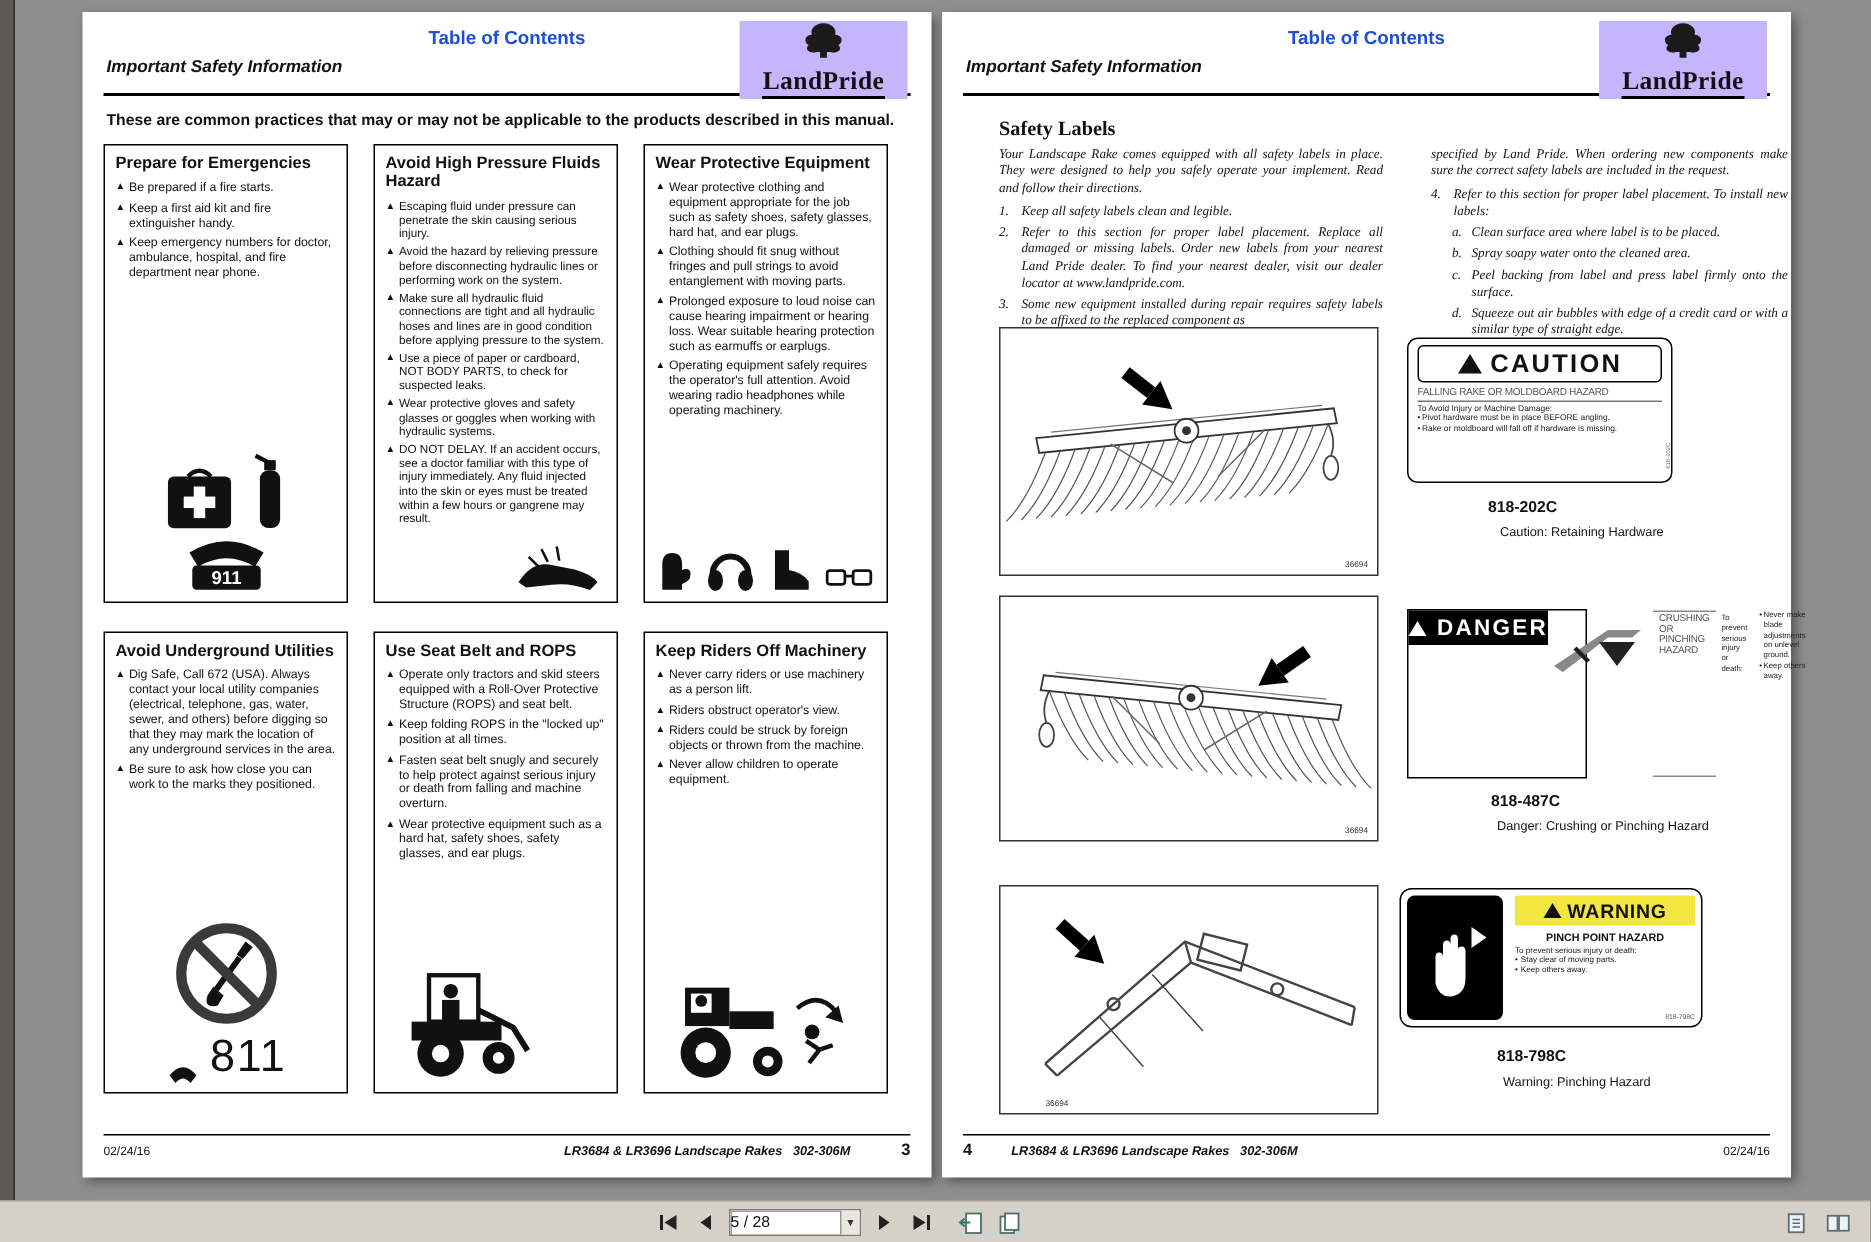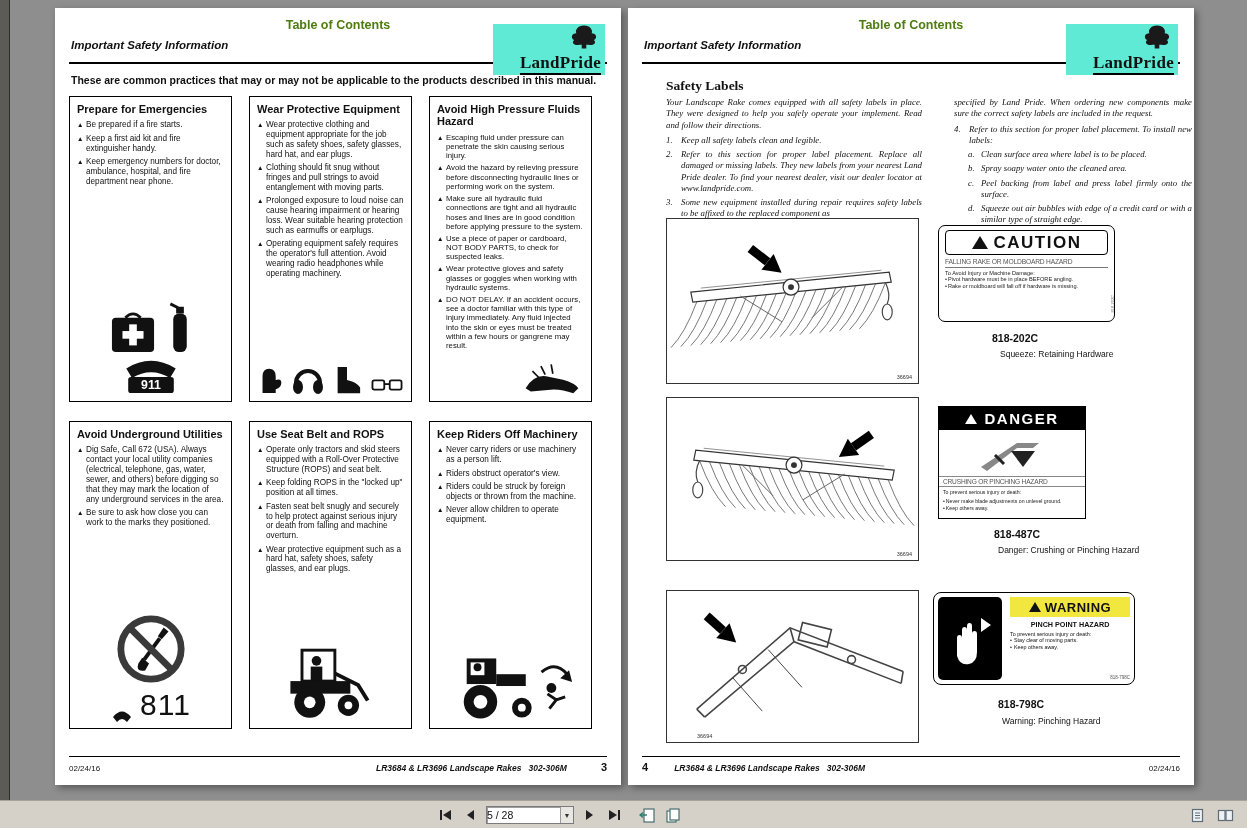--- a/index.html
+++ b/index.html
@@ -8,23 +8,23 @@
   .viewer{position:relative;width:1247px;height:828px}
   .left-edge{position:absolute;left:0;top:0;width:10px;height:800px;background:#5d5b56;border-right:1px solid #2e2d2b}
 
   
   .page{position:absolute;top:8px;width:566px;height:777px;background:#fff;box-shadow:3px 3px 7px rgba(0,0,0,.38)}
   .page-left{left:55px}
   .page-right{left:628px}
   .pg-inner{position:relative;height:100%;padding:0 14px}
 
   .pg-header{position:relative;height:56px;border-bottom:2.5px solid #000}
-  .toc-link{position:absolute;left:0;right:0;top:10px;text-align:center;color:#4d7c0f;font-weight:bold;font-size:12.5px;cursor:pointer}
+  .toc-link{position:absolute;left:0;right:0;top:10px;text-align:center;color:#1d4ed8;font-weight:bold;font-size:12.5px;cursor:pointer}
   .section-hdr{position:absolute;left:2px;top:31px;font-style:italic;font-weight:bold;font-size:11.5px}
-  .logo{position:absolute;right:2px;top:16px;width:112px;text-align:right;background:#5eead4;padding:0 4px}
+  .logo{position:absolute;right:2px;top:6px;width:112px;text-align:center;background:#c4b5fd;padding:0 4px}
   .logo-text{display:inline-block;font-family:"Liberation Serif",serif;font-weight:bold;font-size:17px;letter-spacing:.3px;border-bottom:2.5px solid #000;line-height:1.05;padding-bottom:1px}
 
   .pg-footer{position:absolute;left:14px;right:14px;bottom:12px;border-top:1.2px solid #000;padding-top:4px;display:flex;align-items:baseline}
   .f-date{font-size:8px}
   .doc-ref{font-style:italic;font-weight:bold;font-size:8.5px;white-space:pre}
   .f-page{font-weight:bold;font-size:11px}
   .page-left .doc-ref{margin-left:auto;margin-right:34px}
   .page-right .doc-ref{margin-left:26px}
   .page-right .f-date{margin-left:auto}
 
@@ -32,21 +32,21 @@
   .intro{font-weight:bold;font-size:10.5px;line-height:1.25;margin:10px 2px 9px}
   .boxes{display:grid;grid-template-columns:repeat(3,163px);column-gap:17px;row-gap:19px}
   .sbox{border:1.5px solid #000;padding:6px 7px;display:flex;flex-direction:column;overflow:hidden}
   .sbox.r1{height:306px}
   .sbox.r2{height:308px}
   .sbox h3{font-size:11px;line-height:1.12;margin-bottom:5px}
   .bullets .li{display:flex;font-size:8.2px;line-height:1.2;margin-bottom:3.5px}
   .bullets.dense .li{font-size:7.8px;margin-bottom:2.5px}
   .bullets .mk{flex:0 0 9px;font-size:6.5px;line-height:1.5}
   .bullets .txt{flex:1}
-  .gfx{margin-top:auto;display:flex;align-items:flex-end;justify-content:center;gap:8px;padding-top:3px}
+  .gfx{margin-top:auto;display:flex;align-items:flex-end;justify-content:flex-start;gap:8px;padding-top:3px}
   .gfx.col{flex-direction:column;align-items:center;gap:3px}
   .gfx.right{justify-content:flex-end}
   .g-row{display:flex;align-items:flex-end;gap:12px}
   .big-811{font-weight:normal;font-size:30px;letter-spacing:1px}
 
   
   .rp-body{position:absolute;left:14px;top:52px;right:14px;bottom:36px}
   .rp-title{position:absolute;left:24px;top:18px;font-family:"Liberation Serif",serif;font-weight:bold;font-size:13.5px}
   .rp-text{font-family:"Liberation Serif",serif;font-style:italic;font-size:8.8px;line-height:1.28;text-align:justify}
   .col-left{position:absolute;left:24px;top:37px;width:256px}
@@ -74,21 +74,21 @@
   .tri.white{border-bottom-color:#fff}
 
   .caution{left:296px;top:165px;width:177px;height:97px;border-radius:7px;padding:4px 6px}
   .c-head{border:1.6px solid #000;border-radius:4px;height:25px;display:flex;align-items:center;justify-content:center;gap:6px;font-size:17px;font-weight:bold;letter-spacing:1.5px}
   .c-hazard{font-size:6.7px;color:#555;letter-spacing:-.2px;border-bottom:1px solid #777;padding:3px 0 2px}
   .c-lead{font-size:5.6px;color:#222;margin-top:2px}
   .c-bullets .li{display:flex;font-size:5.6px;color:#222;line-height:1.25}
   .c-bullets .mk{margin-right:1px}
   .c-part-side{position:absolute;right:-1px;bottom:26px;font-size:4px;color:#777;transform:rotate(-90deg);transform-origin:right bottom}
 
-  .danger{left:296px;top:346px;width:148px;height:113px;display:flex;flex-direction:column}
+  .danger{left:296px;top:346px;width:120px;height:113px;display:flex;}
   .d-head{background:#000;color:#fff;height:23px;display:flex;align-items:center;justify-content:center;gap:7px;font-weight:bold;font-size:15px;letter-spacing:1.5px}
   .d-gfx{height:46px;display:flex;align-items:center;justify-content:center}
   .d-hazard{font-size:6.6px;color:#555;letter-spacing:-.2px;border-top:1px solid #888;border-bottom:1px solid #888;padding:1px 4px}
   .d-bullets{padding:2px 4px}
   .d-bullets .li{display:flex;font-size:5.2px;color:#222;line-height:1.3}
   .d-bullets .mk{margin-right:1px}
 
   .warning{left:291px;top:532px;width:202px;height:93px;border-radius:8px;padding:4px;display:flex;gap:8px}
   .w-left{flex:0 0 64px;background:#000;border-radius:5px;display:flex;align-items:center;justify-content:center}
   .w-right{flex:1;display:flex;flex-direction:column}
@@ -199,20 +199,56 @@
             </div>
             <svg width="62" height="38" viewBox="0 0 64 40">
               <path d="M6,12 q26,-16 52,0 l-6,10 q-20,-12 -40,0 z" fill="#111"></path>
               <rect x="8" y="21" width="48" height="17" rx="3" fill="#111"></rect>
               <text x="32" y="34" text-anchor="middle" font-size="13" font-weight="bold" fill="#fff" font-family="Liberation Sans, sans-serif">911</text>
             </svg>
           </div>
         </div>
 
         <div class="sbox r1">
+          <h3>Avoid High Pressure Fluids Hazard</h3>
+          <div class="bullets dense">
+              <div class="li">
+                <span class="mk">▲</span>
+                <span class="txt">Escaping fluid under pressure can penetrate the skin causing serious injury.</span>
+              </div>
+              <div class="li">
+                <span class="mk">▲</span>
+                <span class="txt">Avoid the hazard by relieving pressure before disconnecting hydraulic lines or performing work on the system.</span>
+              </div>
+              <div class="li">
+                <span class="mk">▲</span>
+                <span class="txt">Make sure all hydraulic fluid connections are tight and all hydraulic hoses and lines are in good condition before applying pressure to the system.</span>
+              </div>
+              <div class="li">
+                <span class="mk">▲</span>
+                <span class="txt">Use a piece of paper or cardboard, NOT BODY PARTS, to check for suspected leaks.</span>
+              </div>
+              <div class="li">
+                <span class="mk">▲</span>
+                <span class="txt">Wear protective gloves and safety glasses or goggles when working with hydraulic systems.</span>
+              </div>
+              <div class="li">
+                <span class="mk">▲</span>
+                <span class="txt">DO NOT DELAY. If an accident occurs, see a doctor familiar with this type of injury immediately. Any fluid injected into the skin or eyes must be treated within a few hours or gangrene may result.</span>
+              </div>
+            </div>
+          <div class="gfx right">
+            <svg width="64" height="34" viewBox="0 0 70 40">
+              <path d="M4,32 q10,-16 24,-14 l20,4 q14,4 18,10 l-6,6 q-16,-6 -30,-4 l-20,2 z" fill="#111"></path>
+              <path d="M12,12 l8,8 M22,6 l5,10 M34,4 l2,11" stroke="#111" stroke-width="2"></path>
+            </svg>
+          </div>
+        </div>
+
+        <div class="sbox r1">
           <h3>Wear Protective Equipment</h3>
           <div class="bullets">
               <div class="li">
                 <span class="mk">▲</span>
                 <span class="txt">Wear protective clothing and equipment appropriate for the job such as safety shoes, safety glasses, hard hat, and ear plugs.</span>
               </div>
               <div class="li">
                 <span class="mk">▲</span>
                 <span class="txt">Clothing should fit snug without fringes and pull strings to avoid entanglement with moving parts.</span>
               </div>
@@ -238,56 +274,20 @@
                 <path d="M6,2 h10 v14 q10,2 14,8 v6 H6 z" fill="#111"></path>
               </svg>
             <svg width="34" height="20" viewBox="0 0 34 22">
                 <rect x="1" y="6" width="13" height="10" rx="2" fill="none" stroke="#111" stroke-width="2"></rect>
                 <rect x="20" y="6" width="13" height="10" rx="2" fill="none" stroke="#111" stroke-width="2"></rect>
                 <path d="M14,10 h6" stroke="#111" stroke-width="2"></path>
               </svg>
           </div>
         </div>
 
-        <div class="sbox r1">
-          <h3>Avoid High Pressure Fluids Hazard</h3>
-          <div class="bullets dense">
-              <div class="li">
-                <span class="mk">▲</span>
-                <span class="txt">Escaping fluid under pressure can penetrate the skin causing serious injury.</span>
-              </div>
-              <div class="li">
-                <span class="mk">▲</span>
-                <span class="txt">Avoid the hazard by relieving pressure before disconnecting hydraulic lines or performing work on the system.</span>
-              </div>
-              <div class="li">
-                <span class="mk">▲</span>
-                <span class="txt">Make sure all hydraulic fluid connections are tight and all hydraulic hoses and lines are in good condition before applying pressure to the system.</span>
-              </div>
-              <div class="li">
-                <span class="mk">▲</span>
-                <span class="txt">Use a piece of paper or cardboard, NOT BODY PARTS, to check for suspected leaks.</span>
-              </div>
-              <div class="li">
-                <span class="mk">▲</span>
-                <span class="txt">Wear protective gloves and safety glasses or goggles when working with hydraulic systems.</span>
-              </div>
-              <div class="li">
-                <span class="mk">▲</span>
-                <span class="txt">DO NOT DELAY. If an accident occurs, see a doctor familiar with this type of injury immediately. Any fluid injected into the skin or eyes must be treated within a few hours or gangrene may result.</span>
-              </div>
-            </div>
-          <div class="gfx right">
-            <svg width="64" height="34" viewBox="0 0 70 40">
-              <path d="M4,32 q10,-16 24,-14 l20,4 q14,4 18,10 l-6,6 q-16,-6 -30,-4 l-20,2 z" fill="#111"></path>
-              <path d="M12,12 l8,8 M22,6 l5,10 M34,4 l2,11" stroke="#111" stroke-width="2"></path>
-            </svg>
-          </div>
-        </div>
-
         <div class="sbox r2">
           <h3>Avoid Underground Utilities</h3>
           <div class="bullets">
               <div class="li">
                 <span class="mk">▲</span>
                 <span class="txt">Dig Safe, Call 672 (USA). Always contact your local utility companies (electrical, telephone, gas, water, sewer, and others) before digging so that they may mark the location of any underground services in the area.</span>
               </div>
               <div class="li">
                 <span class="mk">▲</span>
                 <span class="txt">Be sure to ask how close you can work to the marks they positioned.</span>
@@ -411,21 +411,21 @@
 
         <div class="col-left rp-text">
           <div class="rp-intro">Your Landscape Rake comes equipped with all safety labels in place. They were designed to help you safely operate your implement. Read and follow their directions.</div>
           <div>
               <div class="nitem">
                 <span class="num">1.</span>
                 <span class="txt">Keep all safety labels clean and legible.</span>
               </div>
               <div class="nitem">
                 <span class="num">2.</span>
-                <span class="txt">Refer to this section for proper label placement. Replace all damaged or missing labels. They new labels from your nearest Land Pride dealer. To find your nearest dealer, visit our dealer locator at www.landpride.com.</span>
+                <span class="txt">Refer to this section for proper label placement. Replace all damaged or missing labels. Order new labels from your nearest Land Pride dealer. To find your nearest dealer, visit our dealer locator at www.landpride.com.</span>
               </div>
               <div class="nitem">
                 <span class="num">3.</span>
                 <span class="txt">Some new equipment installed during repair requires safety labels to be affixed to the replaced component as</span>
               </div>
             </div>
         </div>
 
         <div class="col-right rp-text">
           <div class="cont-para">specified by Land Pride. When ordering new components make sure the correct safety labels are included in the request.</div>
@@ -492,21 +492,21 @@
                 <span class="txt">Pivot hardware must be in place BEFORE angling.</span>
               </div>
               <div class="li">
                 <span class="mk">•</span>
                 <span class="txt">Rake or moldboard will fall off if hardware is missing.</span>
               </div>
             </div>
           <div class="c-part-side">818-202C</div>
         </div>
         <div class="part-num p-caution">818-202C</div>
-        <div class="part-cap cap-caution">Squeeze: Retaining Hardware</div>
+        <div class="part-cap cap-caution">Caution: Retaining Hardware</div>
 
         <div class="lbl danger">
           <div class="d-head">
             <span class="tri small white"></span>
             <span>DANGER</span>
           </div>
           <div class="d-gfx">
             <svg width="70" height="40" viewBox="0 0 70 40">
               <path d="M4,34 L40,10 h22 l-6,5 h-16 L10,38 z" fill="#888"></path>
               <polygon points="34,18 58,18 46,34" fill="#222"></polygon>

